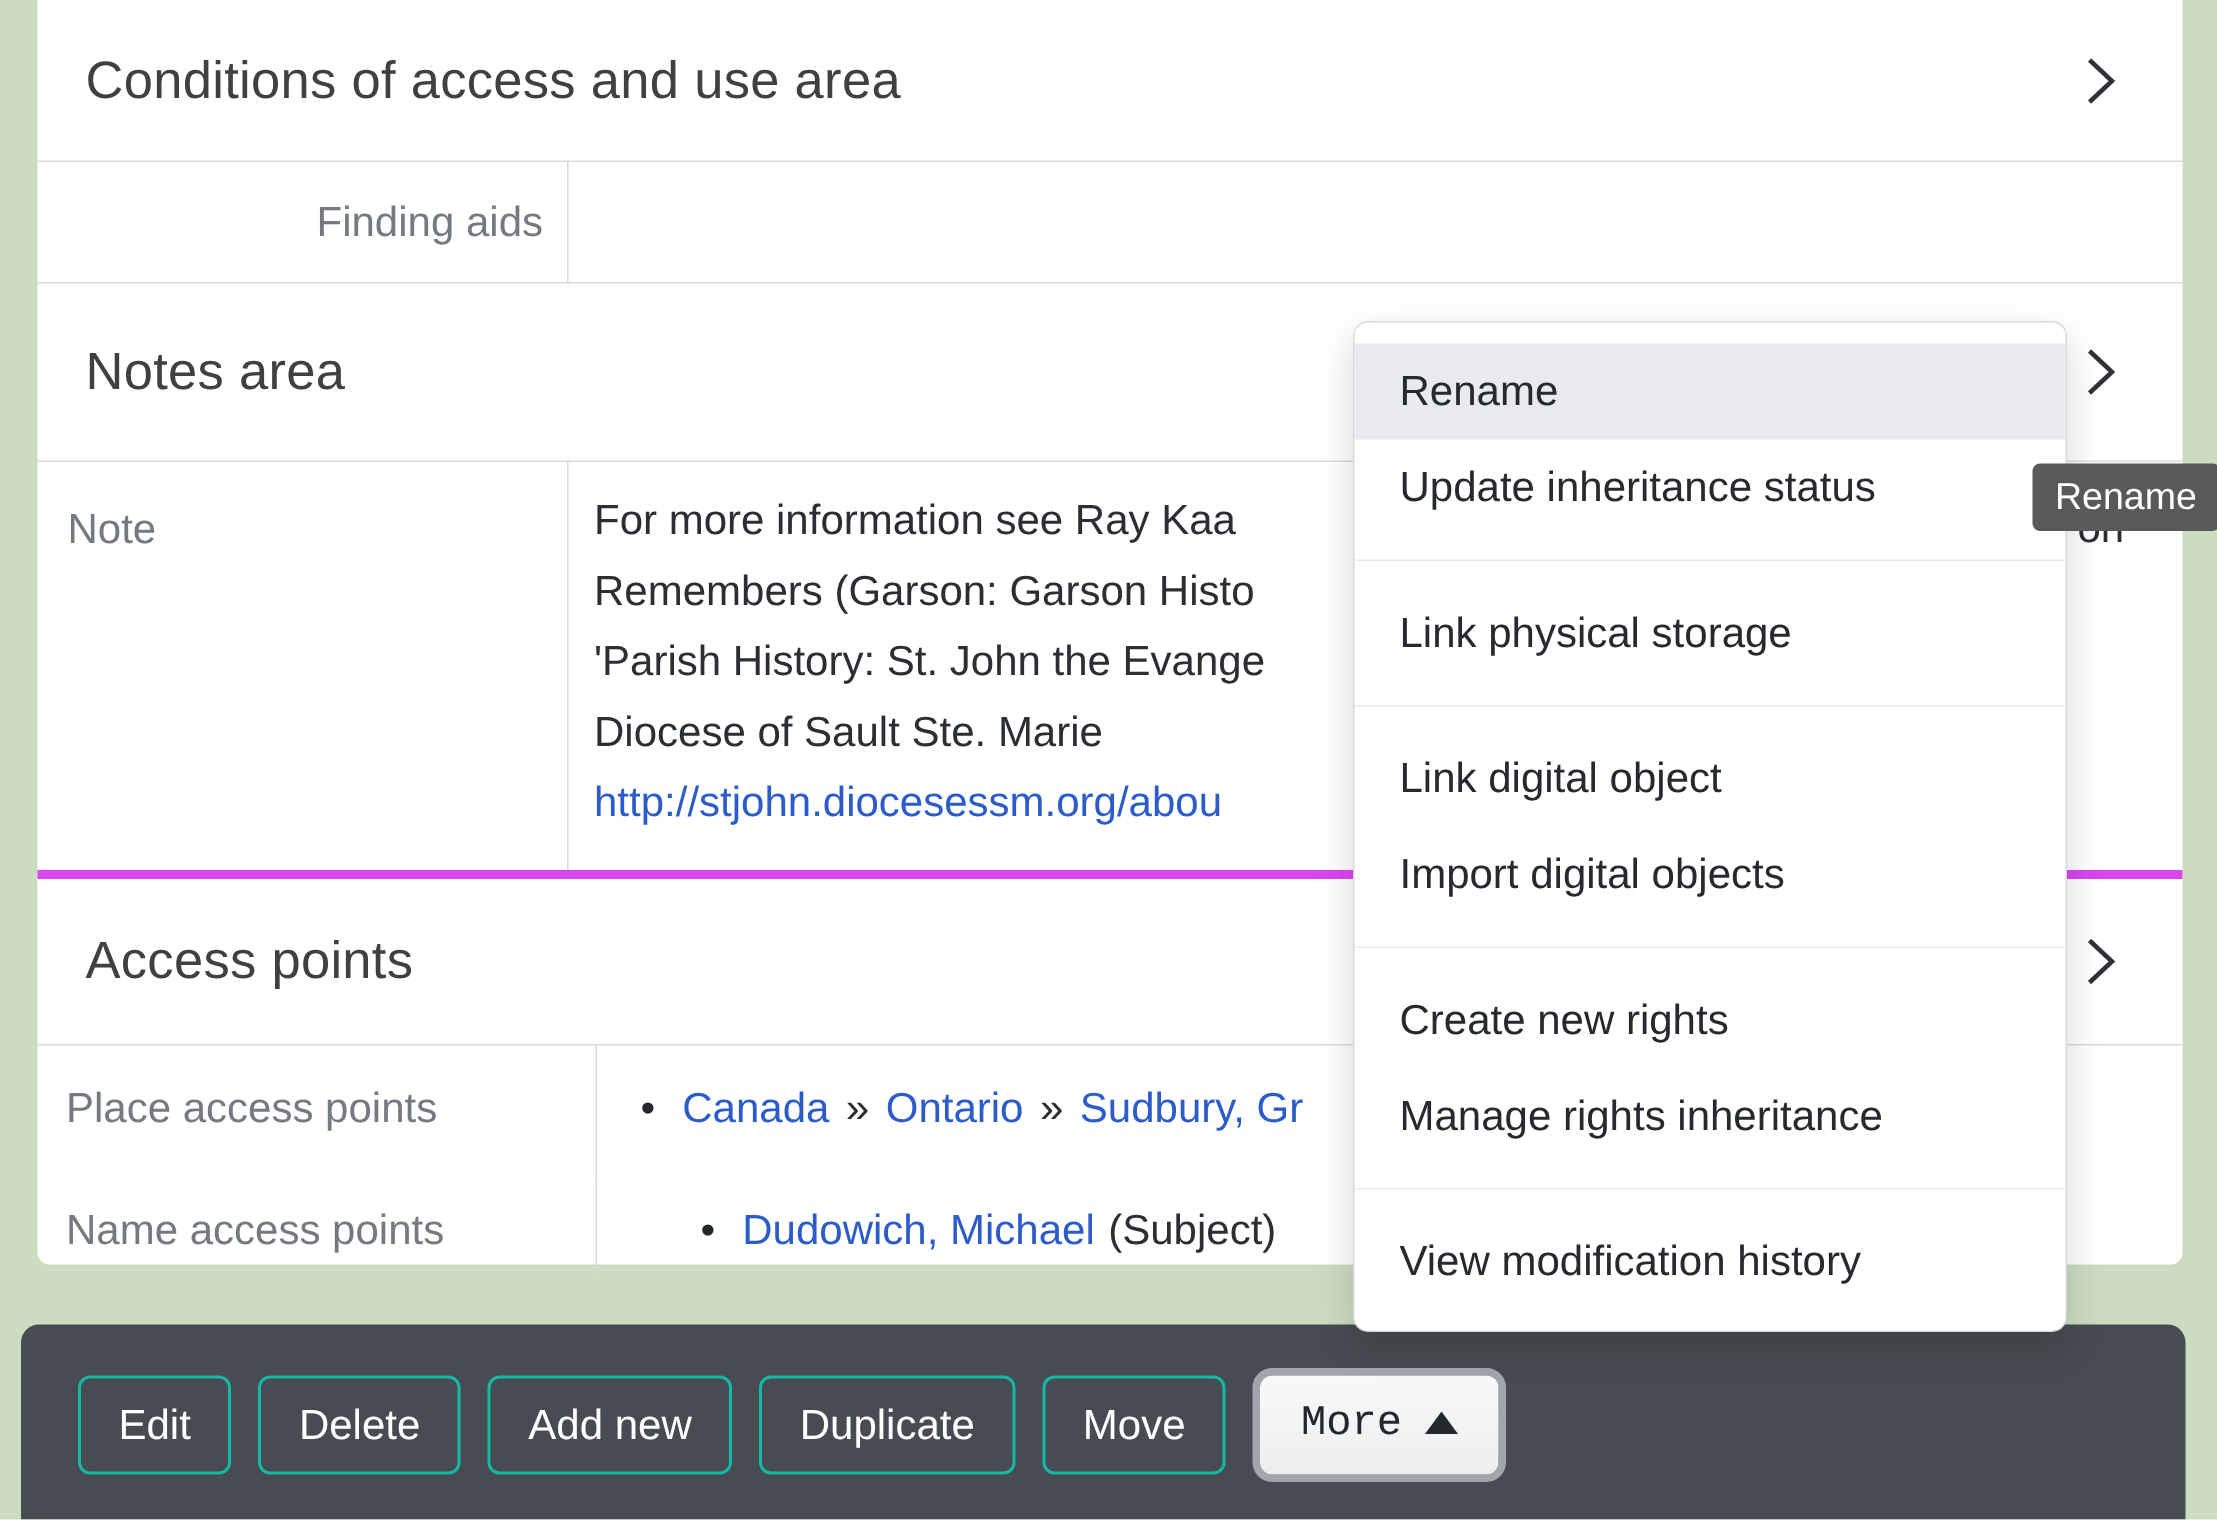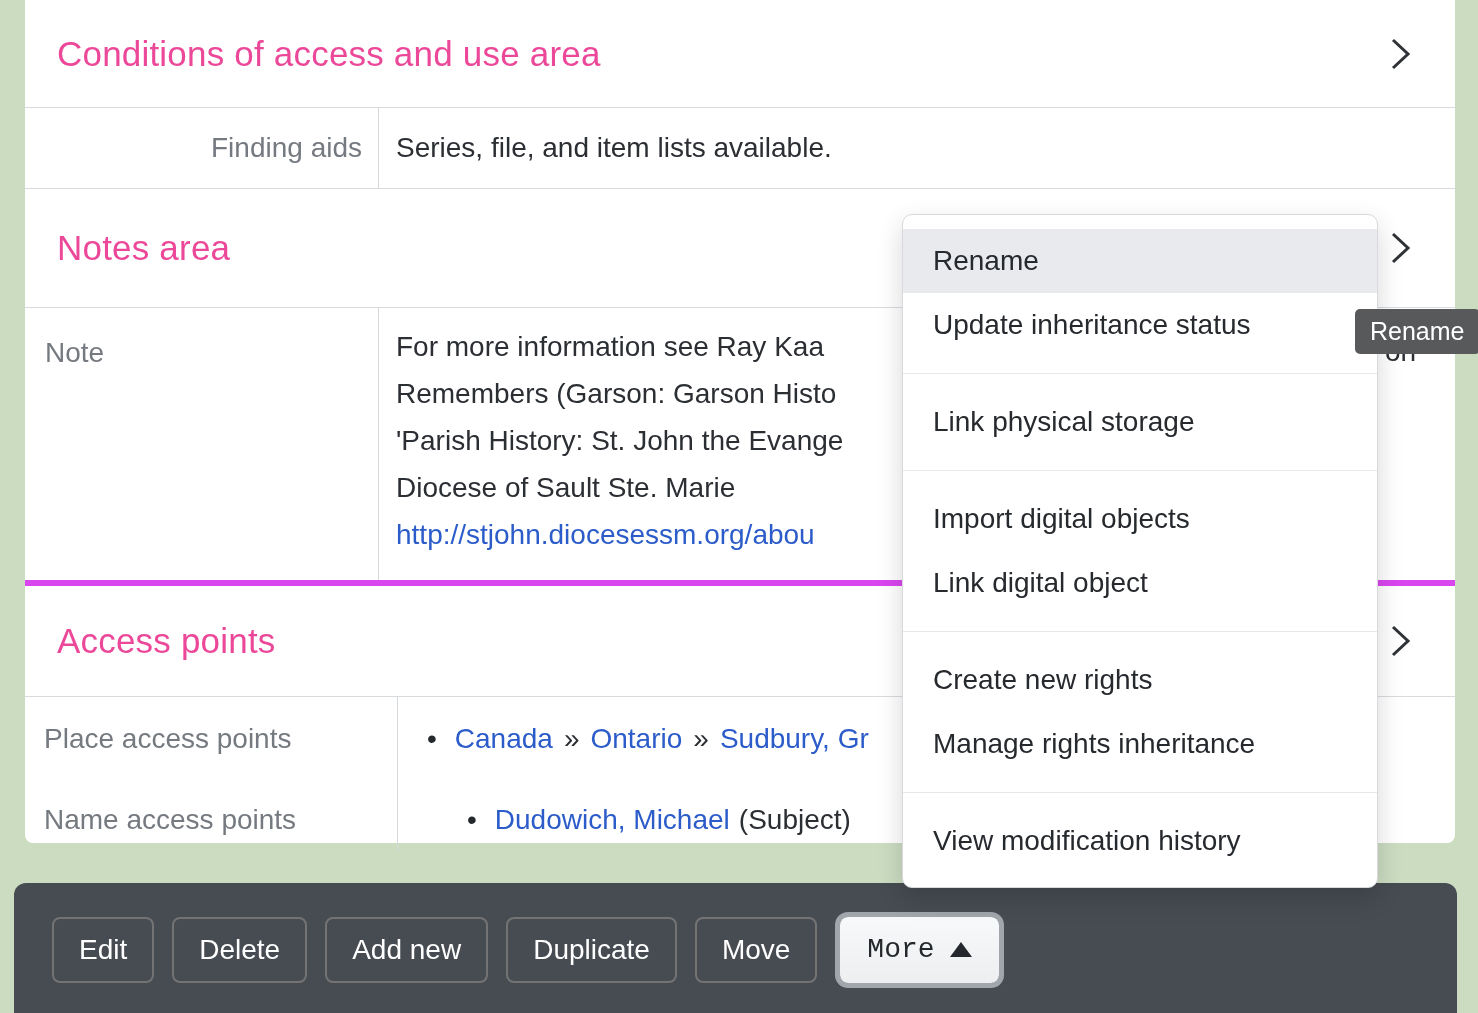--- a/index.html
+++ b/index.html
@@ -14,21 +14,21 @@
   
   .panel{
     position:absolute;left:25px;top:0;width:1430px;height:843px;
     background:#ffffff;border-radius:0 0 8px 8px;z-index:1;
   }
   .sec-header{
     display:flex;align-items:center;justify-content:space-between;
     padding:0 42px 0 32px;
   }
   .sec-header h2{
-    margin:0;font-size:35px;font-weight:400;color:#ec4899;letter-spacing:.2px;
+    margin:0;font-size:35px;font-weight:400;color:#404040;letter-spacing:.2px;
   }
   .h-conditions{height:107px;}
   .h-notes{height:118px;border-top:1px solid #d9dcdf;}
   .h-access{height:110px;border-top:6px solid #d946ef;}
   .chev{display:flex;align-items:center;}
   .chev svg{display:block;}
 
   .row{display:flex;border-top:1px solid #d9dcdf;}
   .cell-label{
     width:354px;flex:0 0 354px;box-sizing:border-box;
@@ -72,21 +72,21 @@
 
   
   .action-bar{
     position:absolute;left:14px;top:883px;width:1443px;height:130px;
     background:#474c52;border-radius:12px 12px 0 0;z-index:2;
     display:flex;align-items:flex-start;gap:18px;
     box-sizing:border-box;padding:34px 0 0 38px;
   }
   .abtn{
     font-family:inherit;font-size:28px;color:#ffffff;
-    background:transparent;border:2px solid #737373;border-radius:8px;
+    background:transparent;border:2px solid #14b8a6;border-radius:8px;
     padding:14px 25px;line-height:1.2;cursor:pointer;
   }
   .more-btn{
     font-family:Liberation Mono, monospace;font-size:28px;color:#24282c;
     background:linear-gradient(#f8f9fa,#eceef0);
     border:none;border-radius:8px;
     padding:16px 27px;line-height:1.2;cursor:pointer;
     box-shadow:0 0 0 5px #a0a6ac;
     margin-left:5px;
     display:flex;align-items:center;gap:15px;
@@ -125,21 +125,20 @@
       <h2>Conditions of access and use area</h2>
       <span class="chev">
         <svg width="25" height="36" viewBox="0 0 25 36">
             <path d="M5 4 L20 18 L5 32" fill="none" stroke="#2f3337" stroke-width="3"></path>
           </svg>
       </span>
     </div>
 
     <div class="row finding-row">
       <div class="cell-label">Finding aids</div>
-      <div class="cell-value">Series, file, and item lists available.</div>
     </div>
 
     <div class="sec-header h-notes">
       <h2>Notes area</h2>
       <span class="chev">
         <svg width="25" height="36" viewBox="0 0 25 36">
             <path d="M5 4 L20 18 L5 32" fill="none" stroke="#2f3337" stroke-width="3"></path>
           </svg>
       </span>
     </div>
@@ -198,22 +197,22 @@
       </span>
     </button>
   </div>
 
   <div class="menu">
     <div class="mi hovered">Rename</div>
     <div class="mi">Update inheritance status</div>
     <div class="mdiv"></div>
     <div class="mi">Link physical storage</div>
     <div class="mdiv"></div>
+    <div class="mi">Link digital object</div>
     <div class="mi">Import digital objects</div>
-    <div class="mi">Link digital object</div>
     <div class="mdiv"></div>
     <div class="mi">Create new rights</div>
     <div class="mi">Manage rights inheritance</div>
     <div class="mdiv"></div>
     <div class="mi">View modification history</div>
   </div>
 
   <div class="tooltip">Rename</div>
 
 </div>

